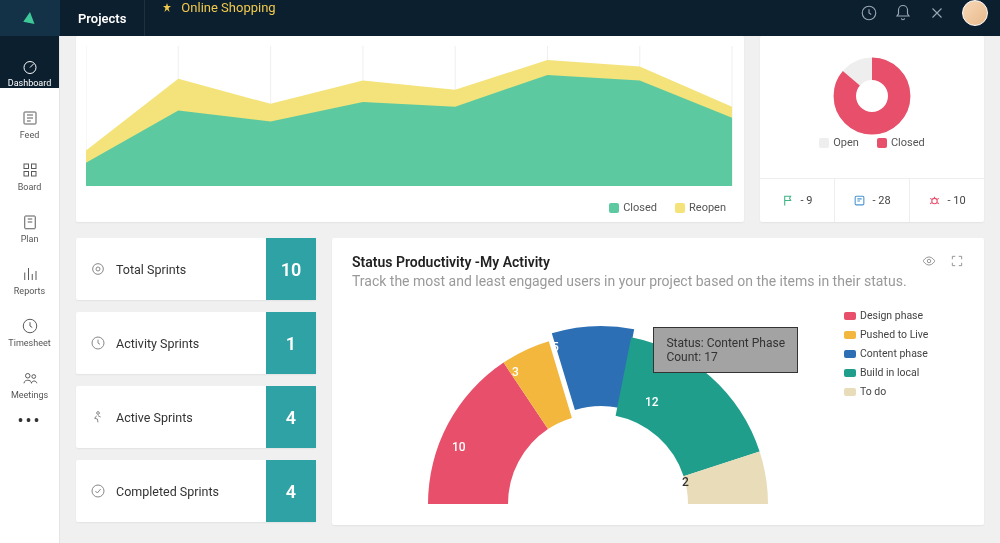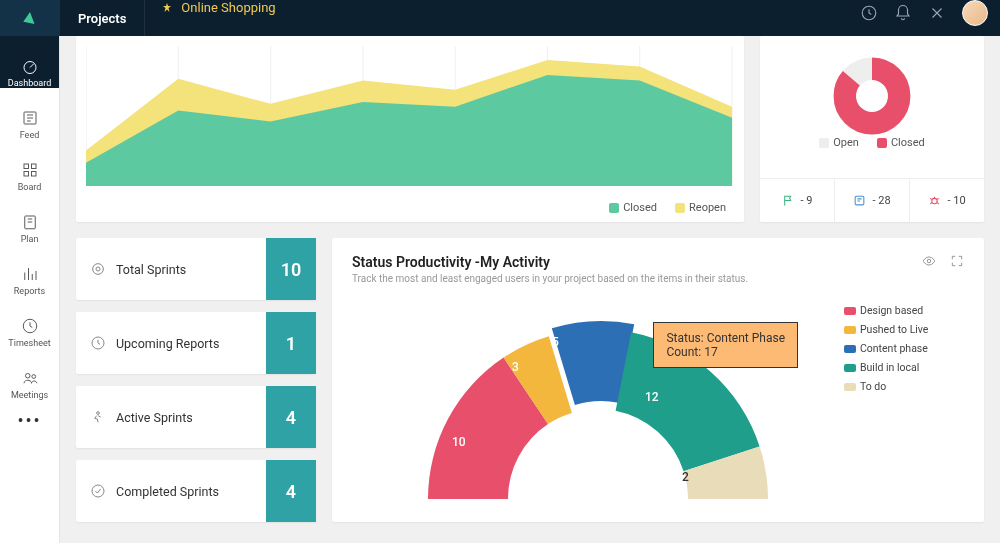--- a/index.html
+++ b/index.html
@@ -227,21 +227,21 @@
   border-radius: 2px;
   box-shadow: 0 1px 2px rgba(0,0,0,0.06);
   padding: 16px 20px;
   position: relative;
 }
 .activity-head {
   display: flex;
   align-items: flex-start;
 }
 .activity-title { font-size: 14px; font-weight: 600; color: #222; }
-.activity-sub { font-size: 10px; color: #999; margin-top: 3px; }
+.activity-sub { font-size: 14px; color: #999; margin-top: 3px; }
 .activity-icons {
   margin-left: auto;
   display: flex;
   gap: 14px;
 }
 .act-ic { width: 14px; height: 14px; stroke: #888; fill: none; stroke-width: 1.5; cursor: pointer; }
 
 .activity-body {
   display: flex;
   margin-top: 10px;
@@ -260,21 +260,21 @@
   color: #444;
   padding-top: 10px;
 }
 .donut-legend .li { display: flex; align-items: center; margin-bottom: 6px; }
 .donut-legend .sw { width: 12px; height: 8px; }
 
 .tooltip {
   position: absolute;
   top: 28px;
   right: 46px;
-  background: #fdba74;
+  background: #a3a3a3;
   border: 1px solid #333;
   padding: 8px 12px;
   font-size: 12px;
   color: #333;
 }
 
 .donut-label {
   position: absolute;
   font-size: 12px;
   color: #fff;
@@ -442,21 +442,21 @@
             <span>Total Sprints</span>
           </div>
           <div class="sprint-count">10</div>
         </div>
         <div class="sprint-card">
           <div class="sprint-left">
             <svg class="sprint-ic" viewBox="0 0 24 24">
                 <circle cx="12" cy="12" r="9"></circle>
                 <path d="M12 7v5l3 2"></path>
               </svg>
-            <span>Upcoming Reports</span>
+            <span>Activity Sprints</span>
           </div>
           <div class="sprint-count">1</div>
         </div>
         <div class="sprint-card">
           <div class="sprint-left">
             <svg class="sprint-ic" viewBox="0 0 24 24">
                 <circle cx="12" cy="6" r="2"></circle>
                 <path d="M10 10l-3 4 4 1 1 5M12 10l4 2"></path>
               </svg>
             <span>Active Sprints</span>
@@ -519,21 +519,21 @@
 
             <div class="tooltip">
               <div>Status: Content Phase</div>
               <div>Count: 17</div>
             </div>
           </div>
 
           <div class="donut-legend">
             <div class="li">
                 <span class="sw" style="background:#e84f6a"></span>
-                <span>Design based</span>
+                <span>Design phase</span>
               </div>
             <div class="li">
                 <span class="sw" style="background:#f3b73e"></span>
                 <span>Pushed to Live</span>
               </div>
             <div class="li">
                 <span class="sw" style="background:#2d6fb5"></span>
                 <span>Content phase</span>
               </div>
             <div class="li">

